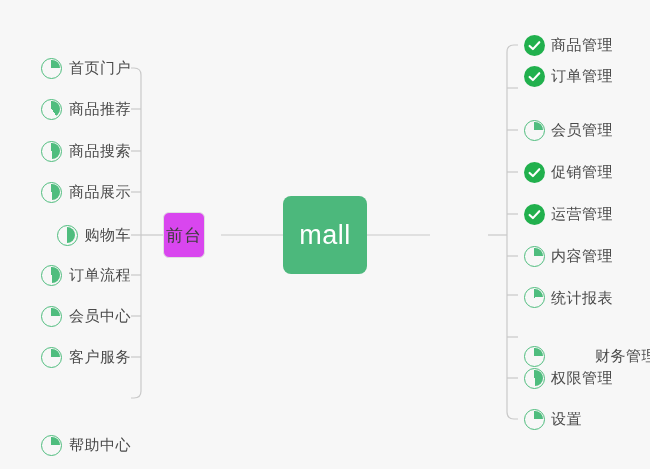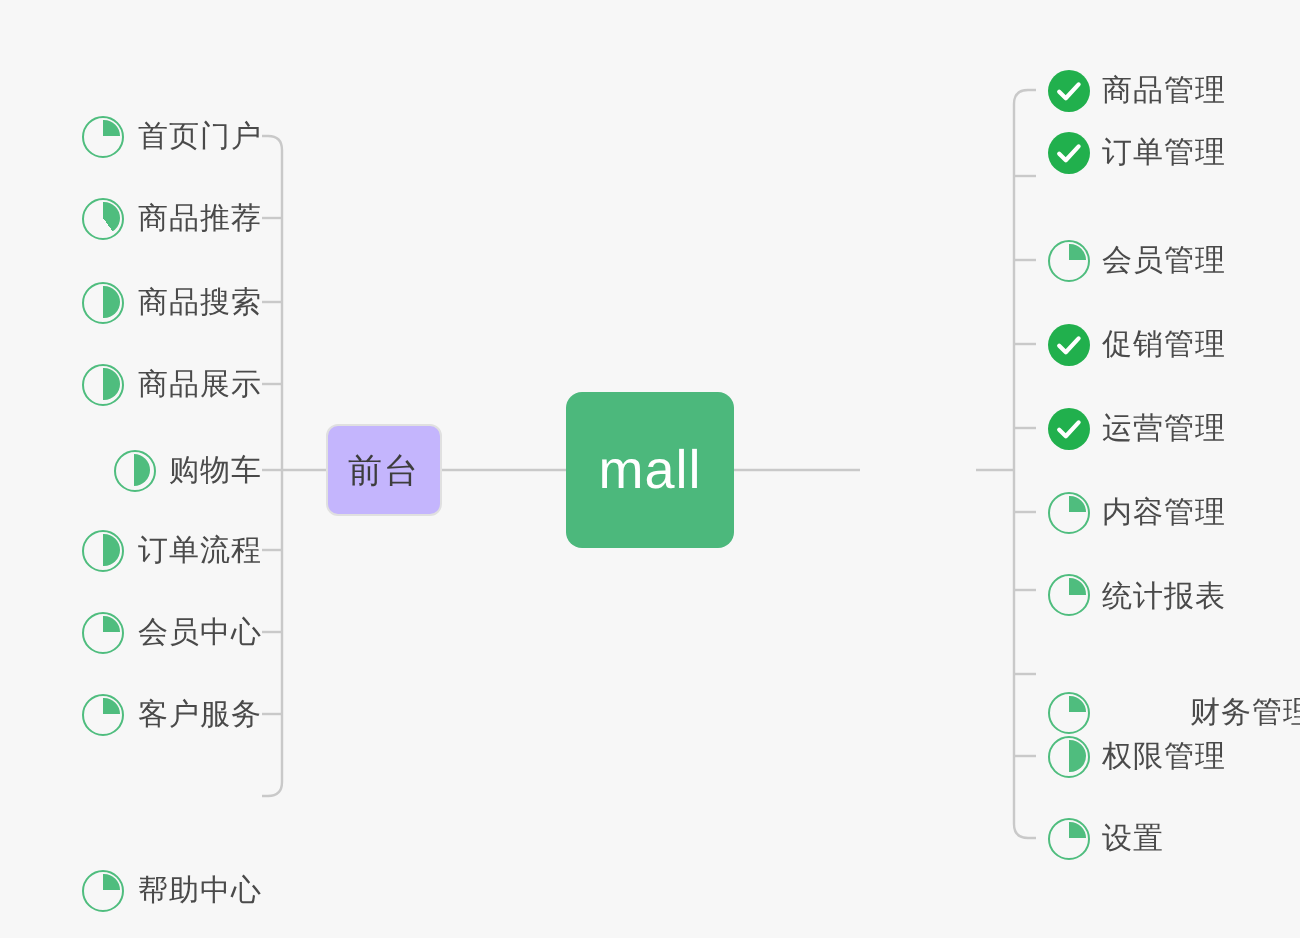--- a/index.html
+++ b/index.html
@@ -69,25 +69,25 @@
     background:#21b04d;
   }
   .ico.check svg{
     position:absolute;left:0;top:0;
     width:21px;height:21px;
   }
 
   
   .branch{
     position:absolute;
-    background:#c4b5fd;
+    background:#d946ef;
     border:1px solid #e0e0e0;
     border-radius:6px;
     height:46px;
-    width:58px;
+    width:42px;
     margin-top:-23px;
     display:flex;
     align-items:center;
     justify-content:center;
     font-size:17px;
     color:#3d3d3d;
     letter-spacing:1px;
     box-sizing:border-box;
   }
   #branch-front{left:163px;top:235px;}

